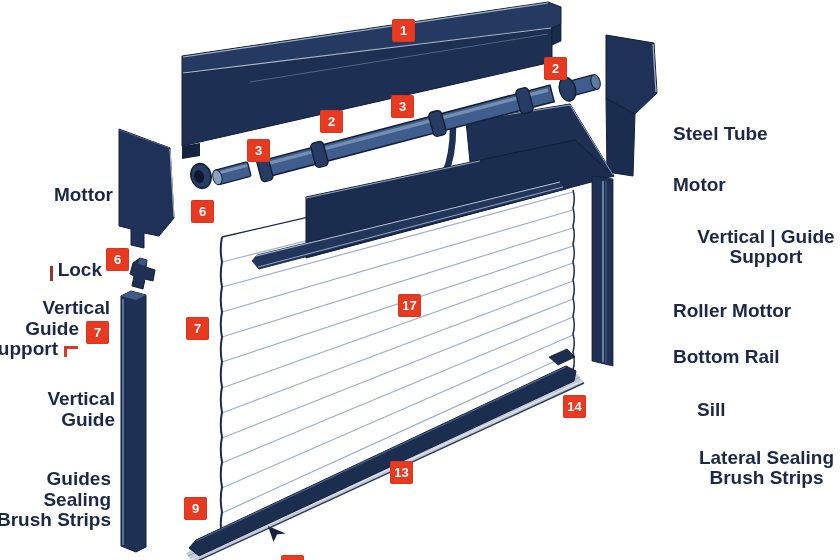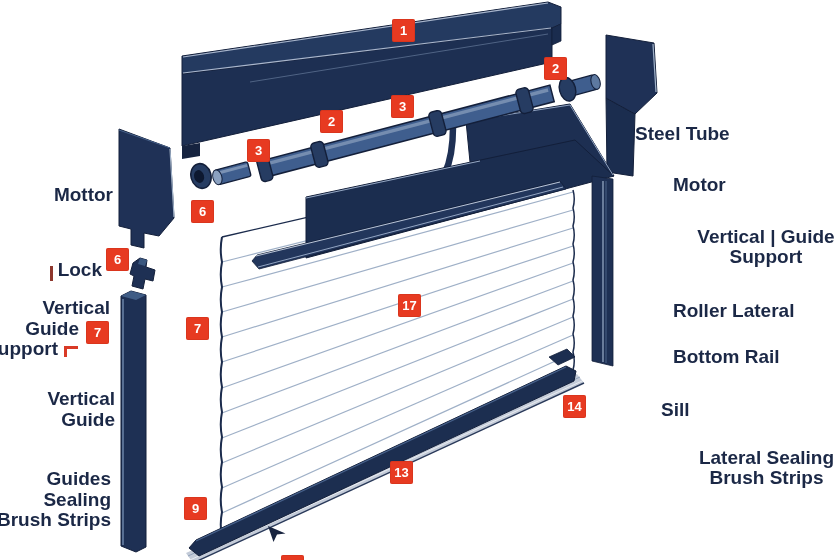--- a/index.html
+++ b/index.html
@@ -183,30 +183,30 @@
     <div>Vertical</div>
     <div>Guide</div>
   </div>
 
   <div class="lbl ra" style="right:729px;top:469px">
     <div>Guides</div>
     <div>Sealing</div>
     <div>Brush Strips</div>
   </div>
 
-  <div class="lbl" style="left:635px;top:124px">Steel Tube</div>
+  <div class="lbl" style="left:673px;top:124px">Steel Tube</div>
   <div class="lbl" style="left:673px;top:175px">Motor</div>
 
   <div class="lbl ctr" style="left:668px;top:227px;width:140px">
     <div>Vertical | Guide</div>
     <div>Support</div>
   </div>
 
-  <div class="lbl" style="left:673px;top:301px">Roller Lateral</div>
+  <div class="lbl" style="left:673px;top:301px">Roller Mottor</div>
   <div class="lbl" style="left:673px;top:347px">Bottom Rail</div>
-  <div class="lbl" style="left:661px;top:400px">Sill</div>
+  <div class="lbl" style="left:697px;top:400px">Sill</div>
 
   <div class="lbl ctr" style="left:666px;top:448px;width:145px">
     <div>Lateral Sealing</div>
     <div>Brush Strips</div>
   </div>
 
 </div>
 
 </body></html>

